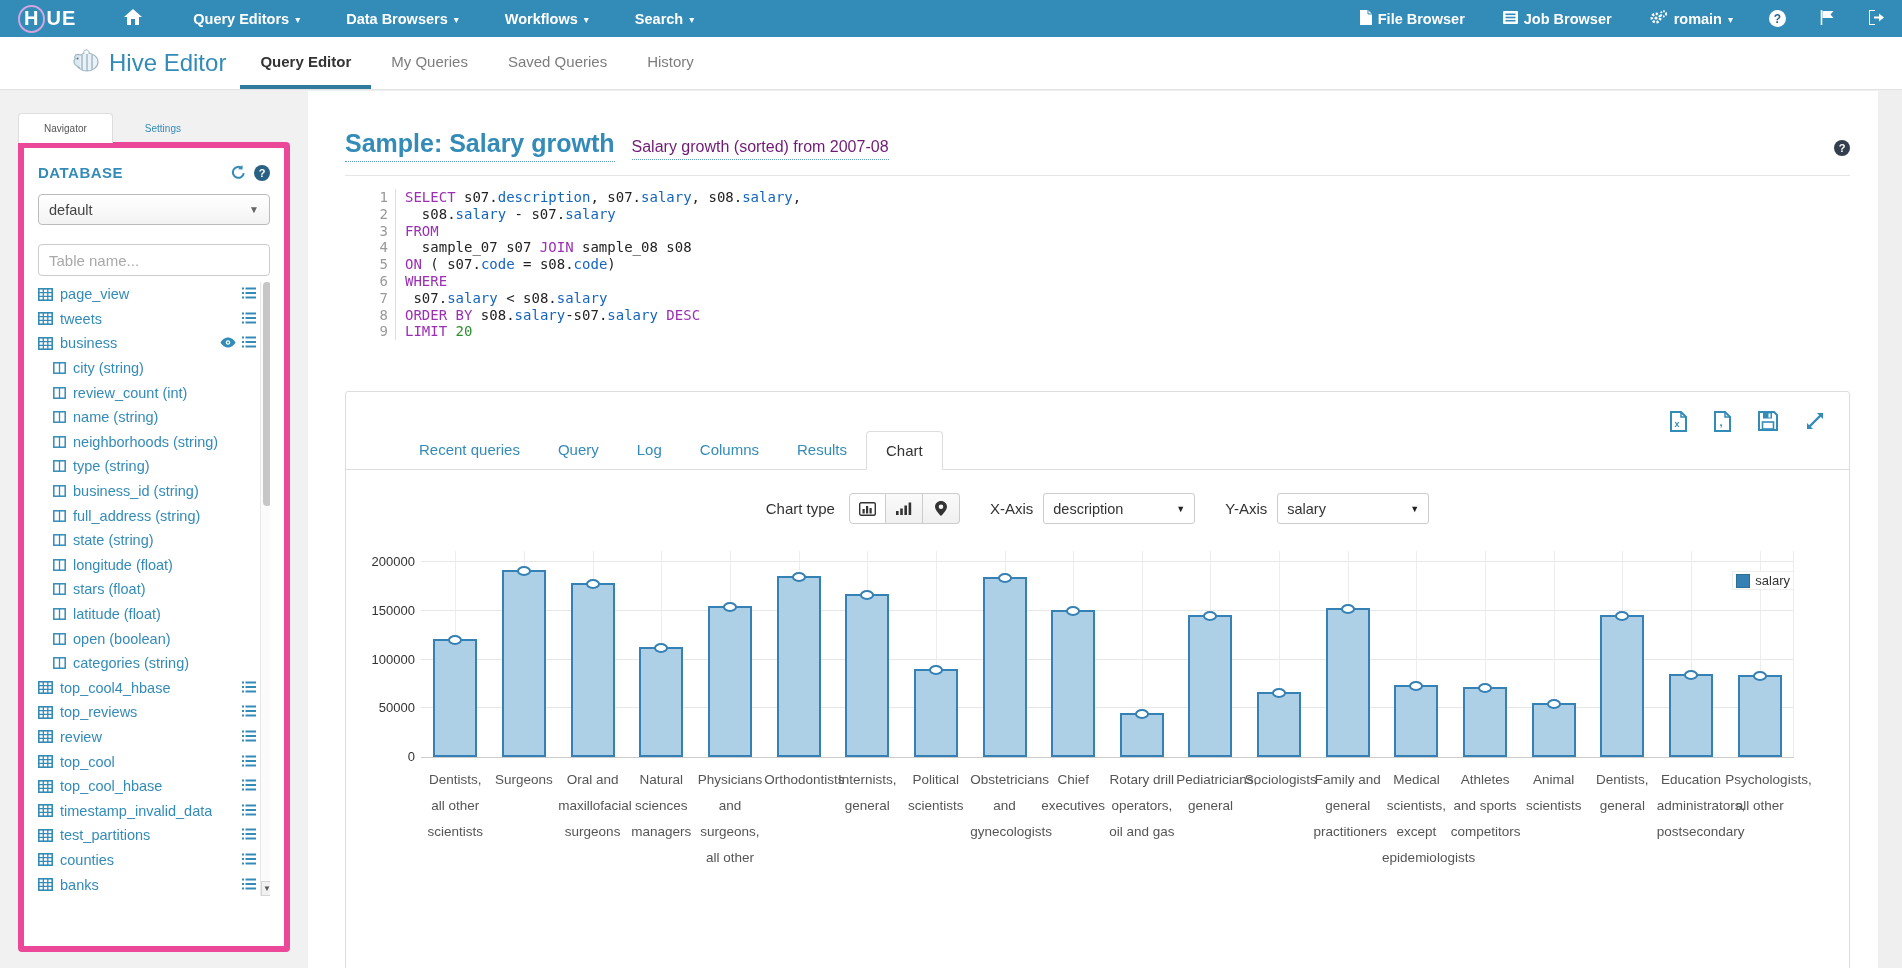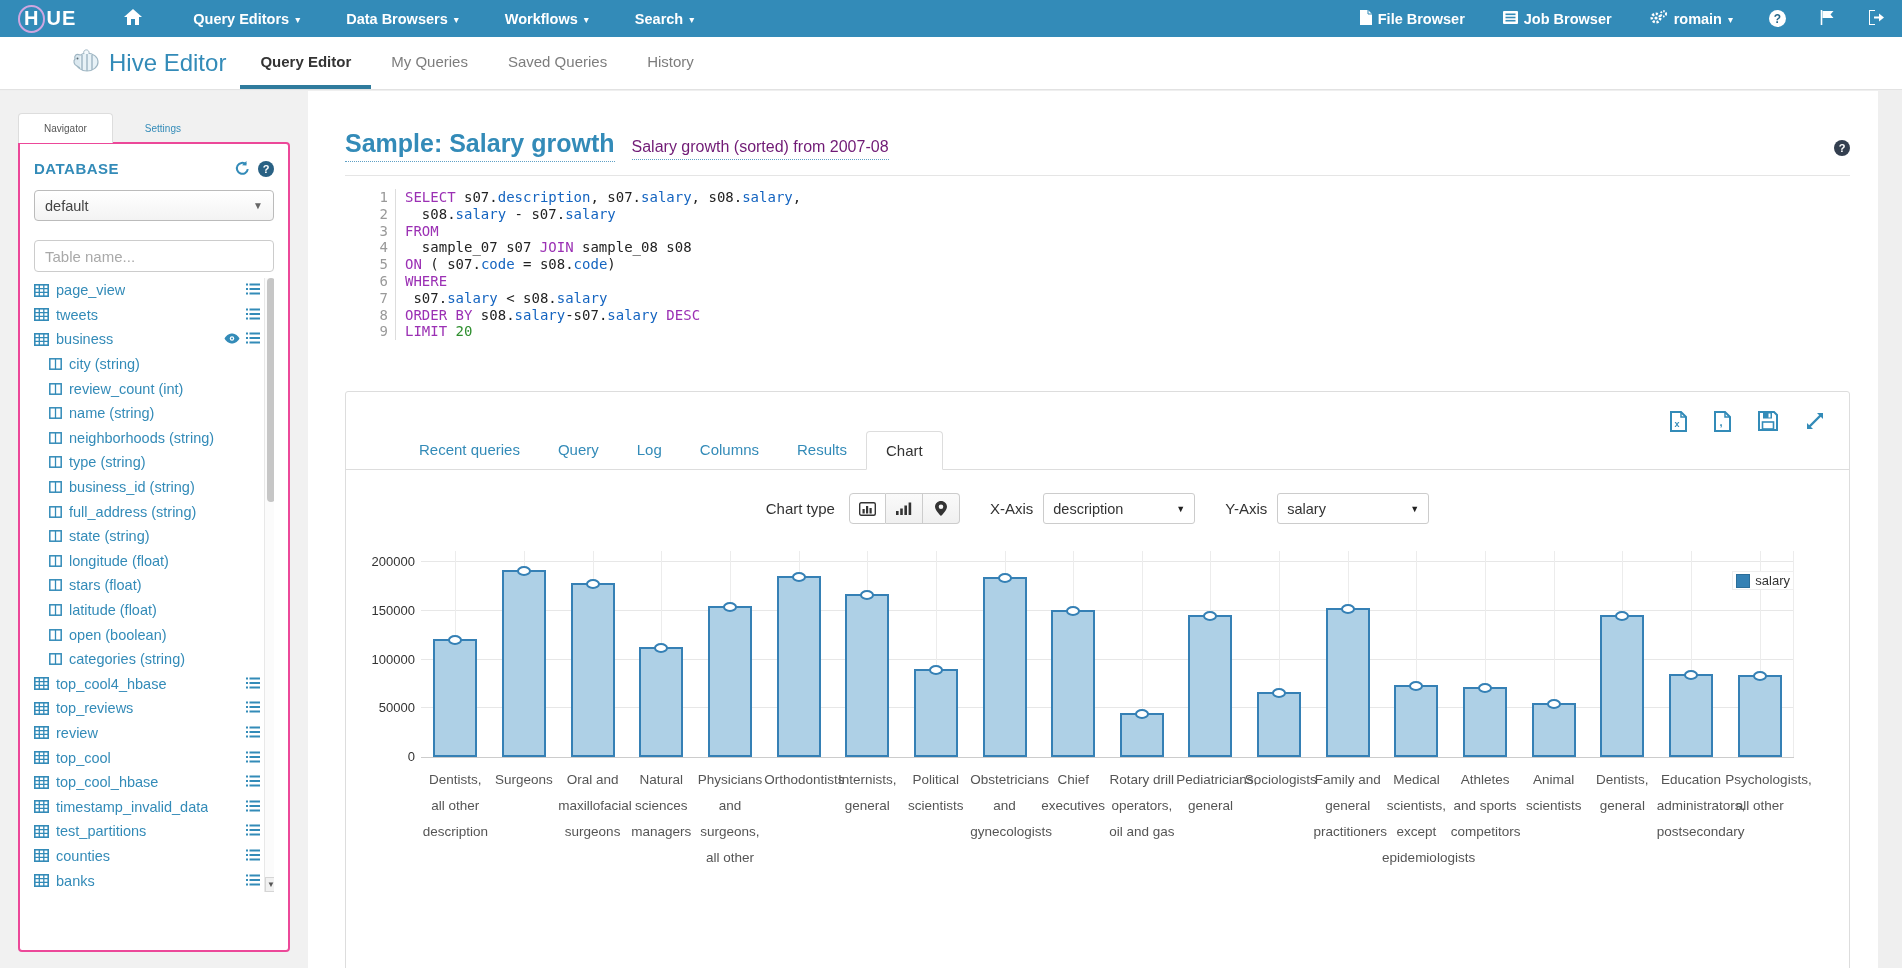--- a/index.html
+++ b/index.html
@@ -30,21 +30,21 @@
   
   .layout { position:absolute; top:91px; left:0; right:0; bottom:0; }
   .side-rail { position:absolute; left:0; top:0; bottom:0; width:308px; background:#f1f1f1; }
   .main-region { position:absolute; left:308px; top:0; right:24px; bottom:0; background:#fff; overflow:hidden; }
 
   
   .side-tabs { margin:22px 0 0 18px; display:flex; align-items:flex-end; }
   .side-tab { padding:9px 25px; font-size:10px; cursor:pointer; }
   .side-tab.active { background:#fff; border:1px solid #ddd; border-bottom:none; border-radius:4px 4px 0 0; color:#555; position:relative; z-index:2; }
   .side-tab.plain { color:#338bb8;padding-left:32px; }
-  .side-card { margin-left:18px; width:272px; height:810px; background:#fff; border:2px solid #ec4899; border-radius:0 4px 4px 4px; margin-top:-1px; padding:16px 14px; position:relative; }
+  .side-card { margin-left:18px; width:272px; height:810px; background:#fff; border:6px solid #ec4899; border-radius:0 4px 4px 4px; margin-top:-1px; padding:16px 14px; position:relative; }
   .db-row { display:flex; align-items:center; }
   .db-label { color:#338bb8; font-weight:bold; font-size:15px; letter-spacing:.5px; }
   .db-icons { margin-left:auto; display:flex; align-items:center; gap:8px; }
   .refresh-ic { color:#338bb8; cursor:pointer; display:flex; }
   .q-circle-dark { width:16px; height:16px; border-radius:50%; background:#296184; color:#fff; font-weight:bold; font-size:11px; display:flex; align-items:center; justify-content:center; cursor:pointer; }
   .select-box { margin-top:13px; height:31px; border:1px solid #bbb; border-radius:4px; background:linear-gradient(#ffffff,#f3f3f3); display:flex; align-items:center; padding:0 10px; color:#444; font-size:14.5px; cursor:pointer; }
   .select-box .sel-caret { margin-left:auto; color:#666; font-size:10px; }
   .tbl-search { margin-top:19px; width:100%; height:32px; border:1px solid #ccc; border-radius:4px; padding:0 10px; font-size:15px; color:#444; font-family:inherit; }
   .tbl-search::placeholder { color:#a9a9a9; }
   .table-list { margin-top:6px; height:614px; overflow:hidden; position:relative; padding-right:14px; }
@@ -784,21 +784,21 @@
               <div class="bar" style="left: 1110.72px; width: 44px; height: 54.1125px; background: rgb(174, 208, 230);"></div>
               <div class="bar-marker" style="left: 1125.72px; bottom: 48.1125px;"></div>
               <div class="bar" style="left: 1179.38px; width: 44px; height: 142.35px; background: rgb(174, 208, 230);"></div>
               <div class="bar-marker" style="left: 1194.38px; bottom: 136.35px;"></div>
               <div class="bar" style="left: 1248.03px; width: 44px; height: 83.3625px; background: rgb(174, 208, 230);"></div>
               <div class="bar-marker" style="left: 1263.03px; bottom: 77.3625px;"></div>
               <div class="bar" style="left: 1316.67px; width: 44px; height: 81.9px; background: rgb(174, 208, 230);"></div>
               <div class="bar-marker" style="left: 1331.67px; bottom: 75.9px;"></div>
             </div>
           <div class="xlabels" id="chart-xlabels">
-              <div class="xlabel" style="left: 0px; width: 68.65px;">Dentists, all other description</div>
+              <div class="xlabel" style="left: 0px; width: 68.65px;">Dentists, all other scientists</div>
               <div class="xlabel" style="left: 68.65px; width: 68.65px;">Surgeons</div>
               <div class="xlabel" style="left: 137.3px; width: 68.65px;">Oral and maxillofacial surgeons</div>
               <div class="xlabel" style="left: 205.95px; width: 68.65px;">Natural sciences managers</div>
               <div class="xlabel" style="left: 274.6px; width: 68.65px;">Physicians and surgeons, all other</div>
               <div class="xlabel" style="left: 343.25px; width: 68.65px;">Orthodontists</div>
               <div class="xlabel" style="left: 411.9px; width: 68.65px;">Internists, general</div>
               <div class="xlabel" style="left: 480.55px; width: 68.65px;">Political scientists</div>
               <div class="xlabel" style="left: 549.2px; width: 68.65px;">Obstetricians and gynecologists</div>
               <div class="xlabel" style="left: 617.85px; width: 68.65px;">Chief executives</div>
               <div class="xlabel" style="left: 686.5px; width: 68.65px;">Rotary drill operators, oil and gas</div>

